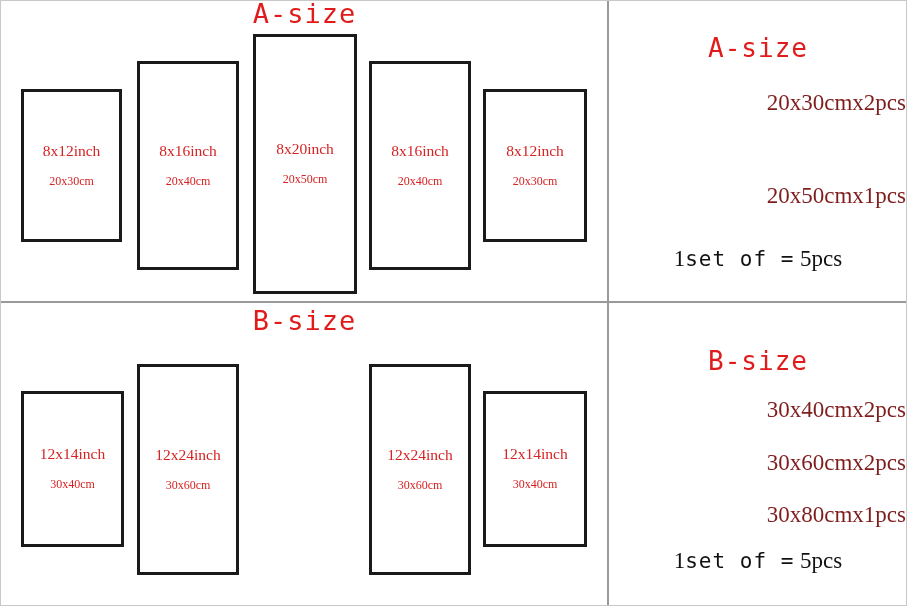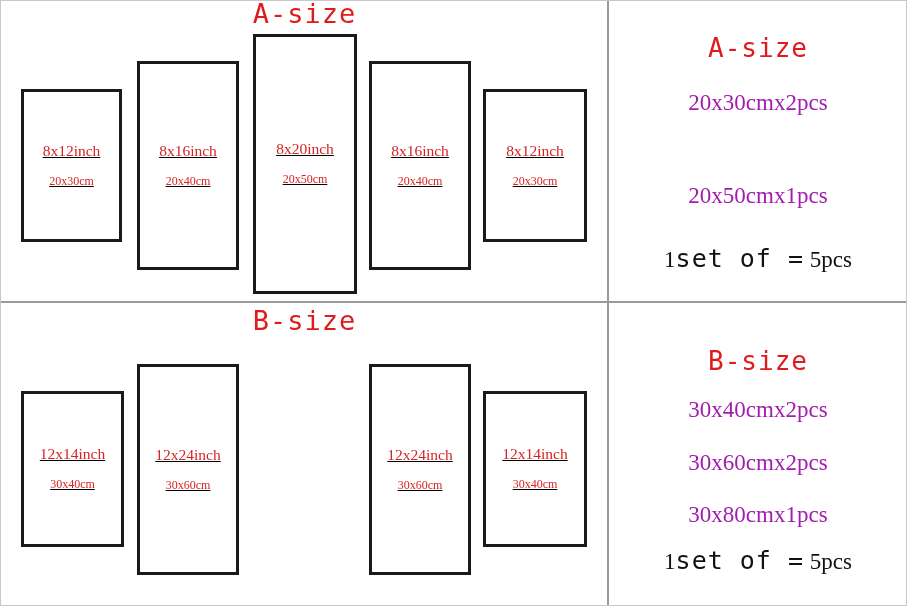--- a/index.html
+++ b/index.html
@@ -66,21 +66,20 @@
   
   .panel {
     position: absolute;
     box-sizing: border-box;
     border: 3px solid #1a1a1a;
     background: #ffffff;
     display: flex;
     flex-direction: column;
     align-items: center;
     justify-content: center;
-    text-decoration: underline;
   }
   .panel-line {
     color: #d62222;
     font-family: "Liberation Serif", "DejaVu Serif", serif;
     font-size: 15.5px;
     line-height: 30px;
     white-space: nowrap;
     text-align: center;
   }
   .panel-line.inch { font-size: 15.5px; }
@@ -103,41 +102,41 @@
     font-family: "DejaVu Sans Mono", "Liberation Mono", monospace;
     font-size: 26px;
     line-height: 30px;
     letter-spacing: 1px;
     white-space: nowrap;
   }
   .legend-line {
     position: absolute;
     left: 0;
     width: 296px;
-    text-align: center;
-    color: #a21caf;
+    text-align: right;
+    color: #7f1d1d;
     font-family: "Liberation Serif", "DejaVu Serif", serif;
     font-size: 23px;
     line-height: 28px;
     white-space: nowrap;
   }
   .legend-total {
     position: absolute;
     left: 0;
     width: 296px;
     text-align: center;
     color: #111111;
     white-space: nowrap;
     font-family: "Liberation Serif", "DejaVu Serif", serif;
     font-size: 23px;
     line-height: 28px;
   }
   .legend-total .mono {
     font-family: "DejaVu Sans Mono", "Liberation Mono", monospace;
-    font-size: 25px;
+    font-size: 21px;
     letter-spacing: 1px;
   }
 </style>
 </head>
 <body>
 
 <div id="page">
 
   <div class="quad quad-diagram row-a">
 

